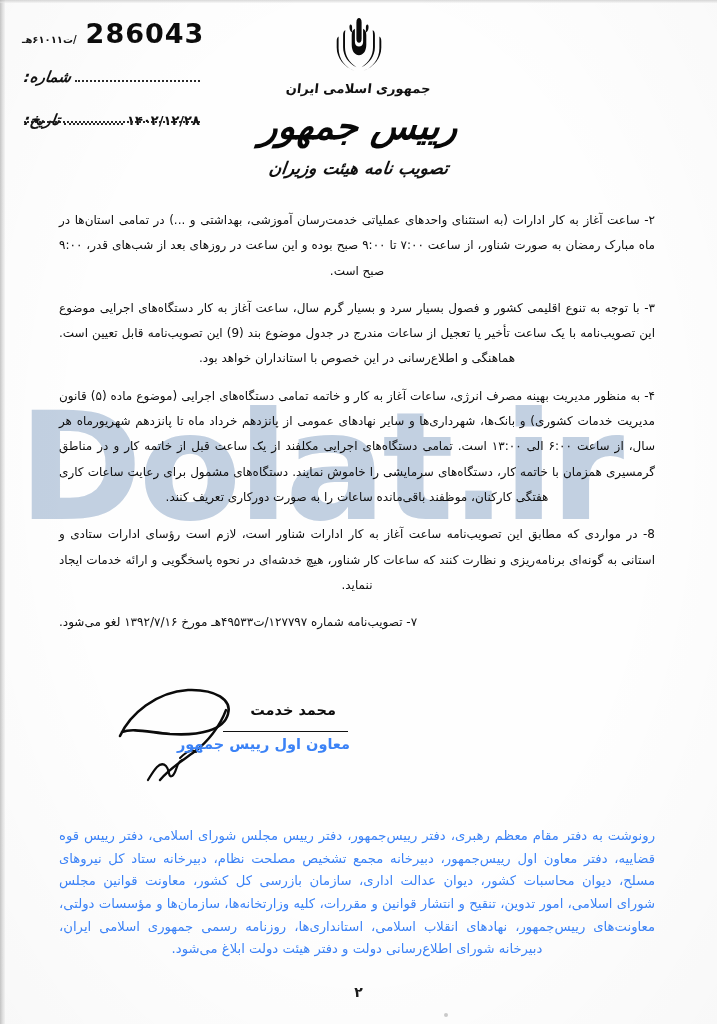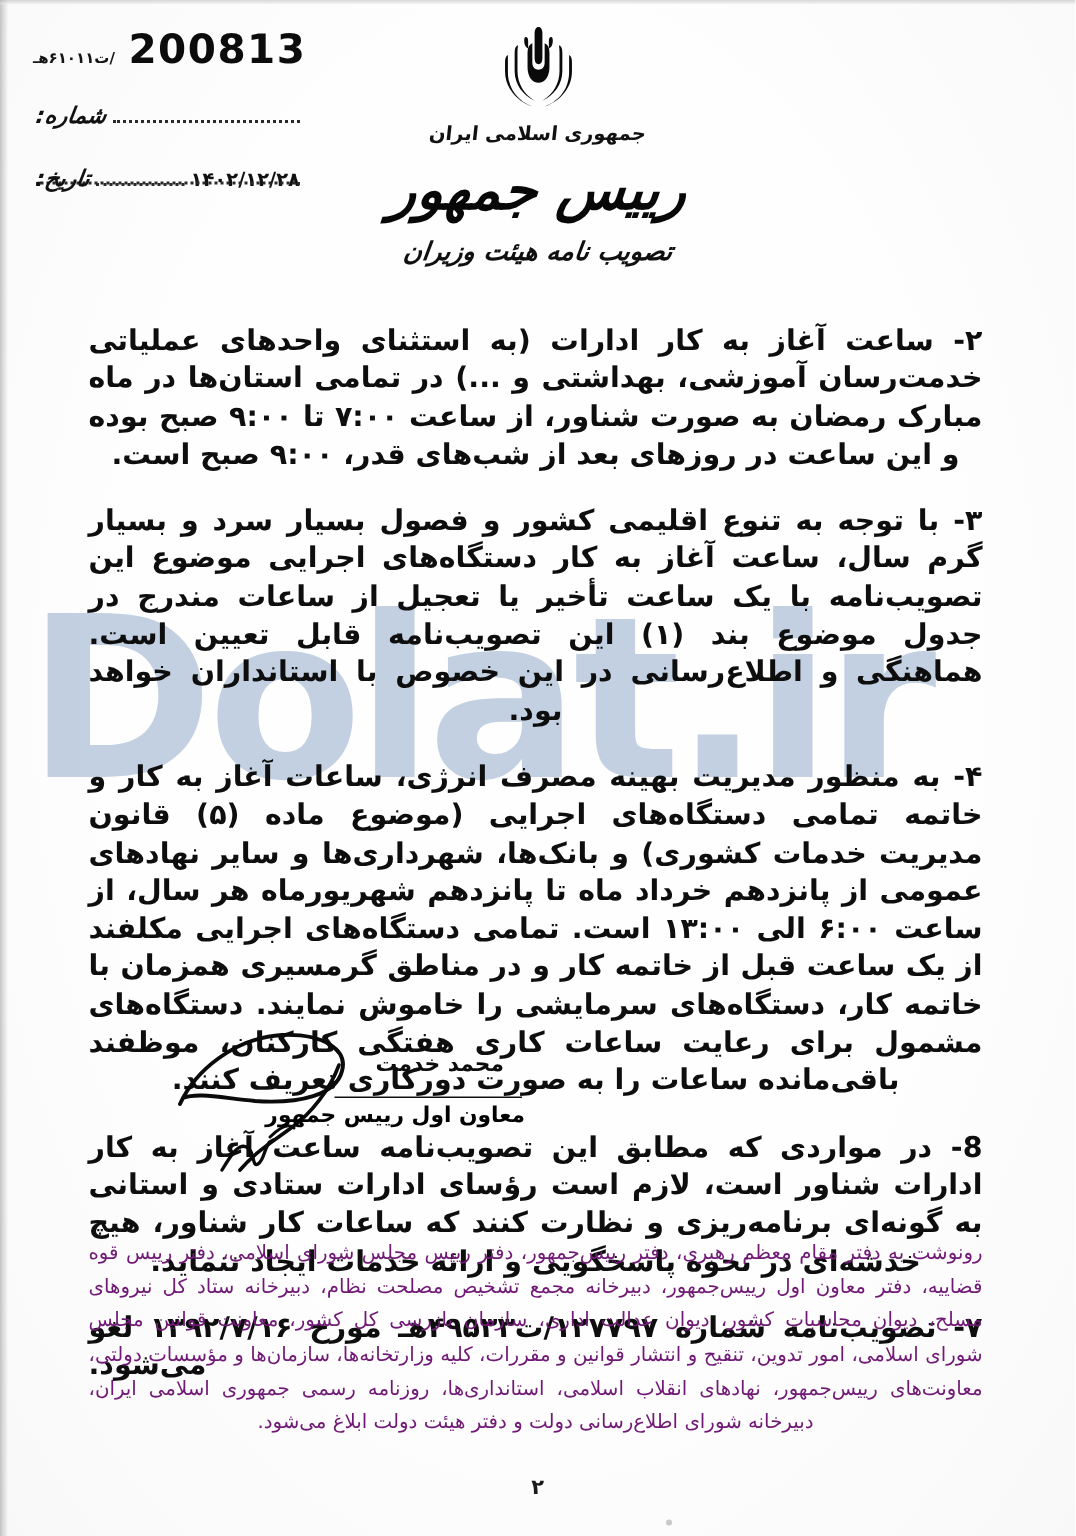--- a/index.html
+++ b/index.html
@@ -158,27 +158,27 @@
   
   .body {
     position: absolute;
     top: 196px;
     right: 62px;
     width: 596px;
     z-index: 2;
     direction: rtl;
   }
   .clause {
-    font-size: 19px;
+    font-size: 12px;
     line-height: 25.3px;
     color: #0e0e0e;
     text-align: justify;
     text-align-last: center;
     margin-bottom: 1px;
-    font-weight: 700;
+    font-weight: 400;
   }
   .clause.tight { text-align-last: left; }
   
   .signature-area {
     position: absolute;
     top: 688px;
     right: 0;
     left: 0;
     height: 120px;
     z-index: 2;
@@ -206,39 +206,39 @@
     top: 43px;
     width: 125px;
     border-top: 1.6px solid #111;
   }
   .sig-role {
     position: absolute;
     right: 58px;
     top: 48px;
     font-size: 14.5px;
     font-weight: 600;
-    color: #000000;
+    color: #3b82f6;
   }
   .sig-ink {
     position: absolute;
     left: 0;
     top: -4px;
     pointer-events: none;
   }
   
   .distribution {
     position: absolute;
     top: 812px;
     right: 62px;
     width: 596px;
     z-index: 2;
     direction: rtl;
     font-size: 13.2px;
     line-height: 22.6px;
-    color: #701a75;
+    color: #3b82f6;
     text-align: justify;
     text-align-last: center;
     font-weight: 500;
   }
   
   .page-number {
     position: absolute;
     left: 0; right: 0;
     top: 984px;
     text-align: center;
@@ -261,21 +261,21 @@
 <body>
 
 <div class="page">
 
   <div class="scan-edge-left"></div>
   <div class="scan-edge-top"></div>
 
   <div class="watermark">Dolat.ir</div>
 
   <div class="reg-number">
-    <span class="num">200813</span>
+    <span class="num">286043</span>
     <span class="suffix">/ت۶۱۰۱۱هـ</span>
   </div>
 
   <div class="stamp-block">
     <div class="stamp-row">
       <span class="stamp-dots"></span>
       <span class="stamp-label">شماره:</span>
     </div>
     <div class="stamp-row">
       <span class="stamp-value">۱۴۰۲/۱۲/۲۸</span>
@@ -306,21 +306,21 @@
     <div>
       <span class="president-title">رییس جمهور</span>
     </div>
     <div>
       <span class="decree-title">تصویب نامه هیئت وزیران</span>
     </div>
   </div>
 
   <div class="body">
     <p class="clause">۲- ساعت آغاز به کار ادارات (به استثنای واحدهای عملیاتی خدمت‌رسان آموزشی، بهداشتی و ...) در تمامی استان‌ها در ماه مبارک رمضان به صورت شناور، از ساعت ۷:۰۰ تا ۹:۰۰ صبح بوده و این ساعت در روزهای بعد از شب‌های قدر، ۹:۰۰ صبح است.</p>
-    <p class="clause">۳- با توجه به تنوع اقلیمی کشور و فصول بسیار سرد و بسیار گرم سال، ساعت آغاز به کار دستگاه‌های اجرایی موضوع این تصویب‌نامه با یک ساعت تأخیر یا تعجیل از ساعات مندرج در جدول موضوع بند (۱) این تصویب‌نامه قابل تعیین است. هماهنگی و اطلاع‌رسانی در این خصوص با استانداران خواهد بود.</p>
+    <p class="clause">۳- با توجه به تنوع اقلیمی کشور و فصول بسیار سرد و بسیار گرم سال، ساعت آغاز به کار دستگاه‌های اجرایی موضوع این تصویب‌نامه با یک ساعت تأخیر یا تعجیل از ساعات مندرج در جدول موضوع بند (9) این تصویب‌نامه قابل تعیین است. هماهنگی و اطلاع‌رسانی در این خصوص با استانداران خواهد بود.</p>
     <p class="clause">۴- به منظور مدیریت بهینه مصرف انرژی، ساعات آغاز به کار و خاتمه تمامی دستگاه‌های اجرایی (موضوع ماده (۵) قانون مدیریت خدمات کشوری) و بانک‌ها، شهرداری‌ها و سایر نهادهای عمومی از پانزدهم خرداد ماه تا پانزدهم شهریورماه هر سال، از ساعت ۶:۰۰ الی ۱۳:۰۰ است. تمامی دستگاه‌های اجرایی مکلفند از یک ساعت قبل از خاتمه کار و در مناطق گرمسیری همزمان با خاتمه کار، دستگاه‌های سرمایشی را خاموش نمایند. دستگاه‌های مشمول برای رعایت ساعات کاری هفتگی کارکنان، موظفند باقی‌مانده ساعات را به صورت دورکاری تعریف کنند.</p>
     <p class="clause">8- در مواردی که مطابق این تصویب‌نامه ساعت آغاز به کار ادارات شناور است، لازم است رؤسای ادارات ستادی و استانی به گونه‌ای برنامه‌ریزی و نظارت کنند که ساعات کار شناور، هیچ خدشه‌ای در نحوه پاسخگویی و ارائه خدمات ایجاد ننماید.</p>
     <p class="clause tight">۷- تصویب‌نامه شماره ۱۲۷۷۹۷/ت۴۹۵۳۳هـ مورخ ۱۳۹۲/۷/۱۶ لغو می‌شود.</p>
   </div>
 
   <div class="signature-area">
     <div class="sig-wrap">
       <svg class="sig-ink" width="300" height="120" viewBox="0 0 300 120" aria-hidden="true">
         <path d="M12 52 C22 30, 48 8, 80 6 C108 5, 124 16, 120 30 C116 46, 92 52, 62 50 C40 48, 24 44, 14 48" fill="none" stroke="#0b0b0b" stroke-width="2.6" stroke-linecap="round"></path>
         <path d="M118 26 C112 42, 100 58, 86 68 C74 77, 62 84, 52 96" fill="none" stroke="#0b0b0b" stroke-width="2.4" stroke-linecap="round"></path>

